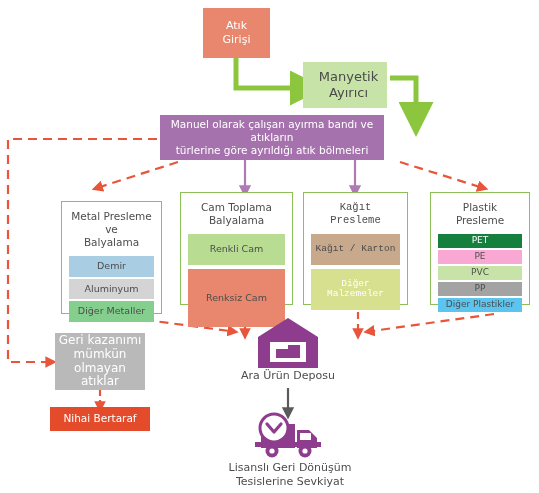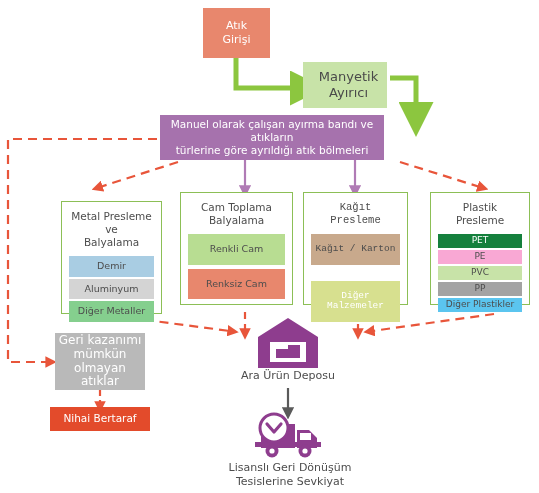--- a/index.html
+++ b/index.html
@@ -187,30 +187,30 @@
     </div>
   </div>
 
   <div class="abs cat-box" style="left:180px; top:192px; width:113px; height:113px;">
     <div class="cat-title">
       <span>Cam Toplama</span><br>
       <span>Balyalama</span>
     </div>
     <div class="sub-list" style="gap:4px;">
       <div class="sub-item" style="background:#b8dd92; padding:10px 2px;">Renkli Cam</div>
-      <div class="sub-item" style="background:#e8876d; padding:10px 2px;">Renksiz Cam</div>
+      <div class="sub-item" style="background:#e8876d; padding:24px 2px;">Renksiz Cam</div>
     </div>
   </div>
 
   <div class="abs cat-box" style="left:303px; top:192px; width:105px; height:113px;font-family:Liberation Mono, monospace;">
     <div class="cat-title">
       <span>Kağıt</span><br>
       <span>Presleme</span>
     </div>
-    <div class="sub-list" style="gap:16px;">
+    <div class="sub-list" style="gap:4px;">
       <div class="sub-item" style="background:#c8a98c; padding:10px 2px;">Kağıt / Karton</div>
       <div class="sub-item" style="background:#d7e08f; padding:10px 2px; color:#ffffff;">Diğer Malzemeler</div>
     </div>
   </div>
 
   <div class="abs cat-box" style="left:430px; top:192px; width:100px; height:113px;">
     <div class="cat-title">
       <span>Plastik</span><br>
       <span>Presleme</span>
     </div>

